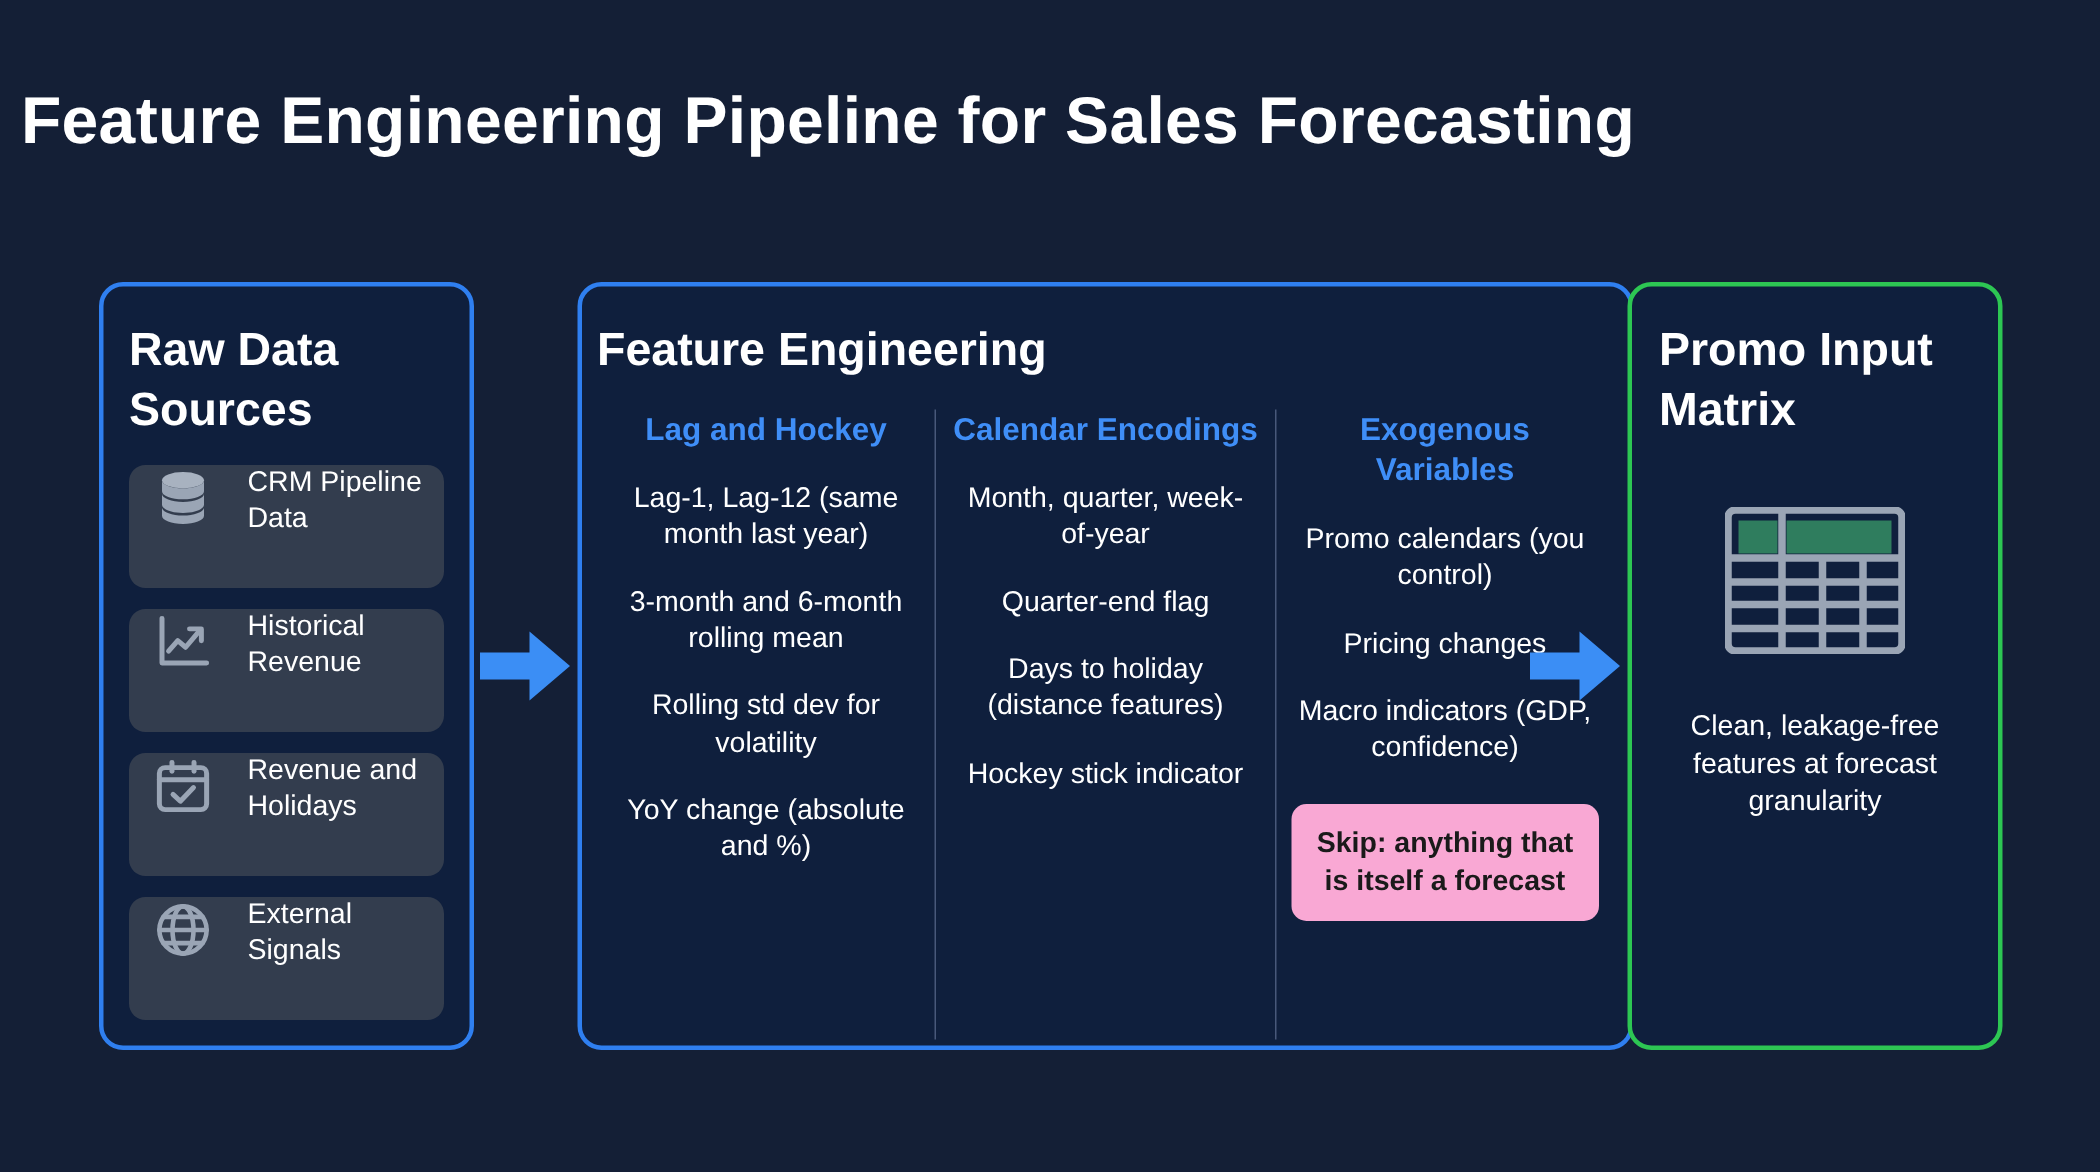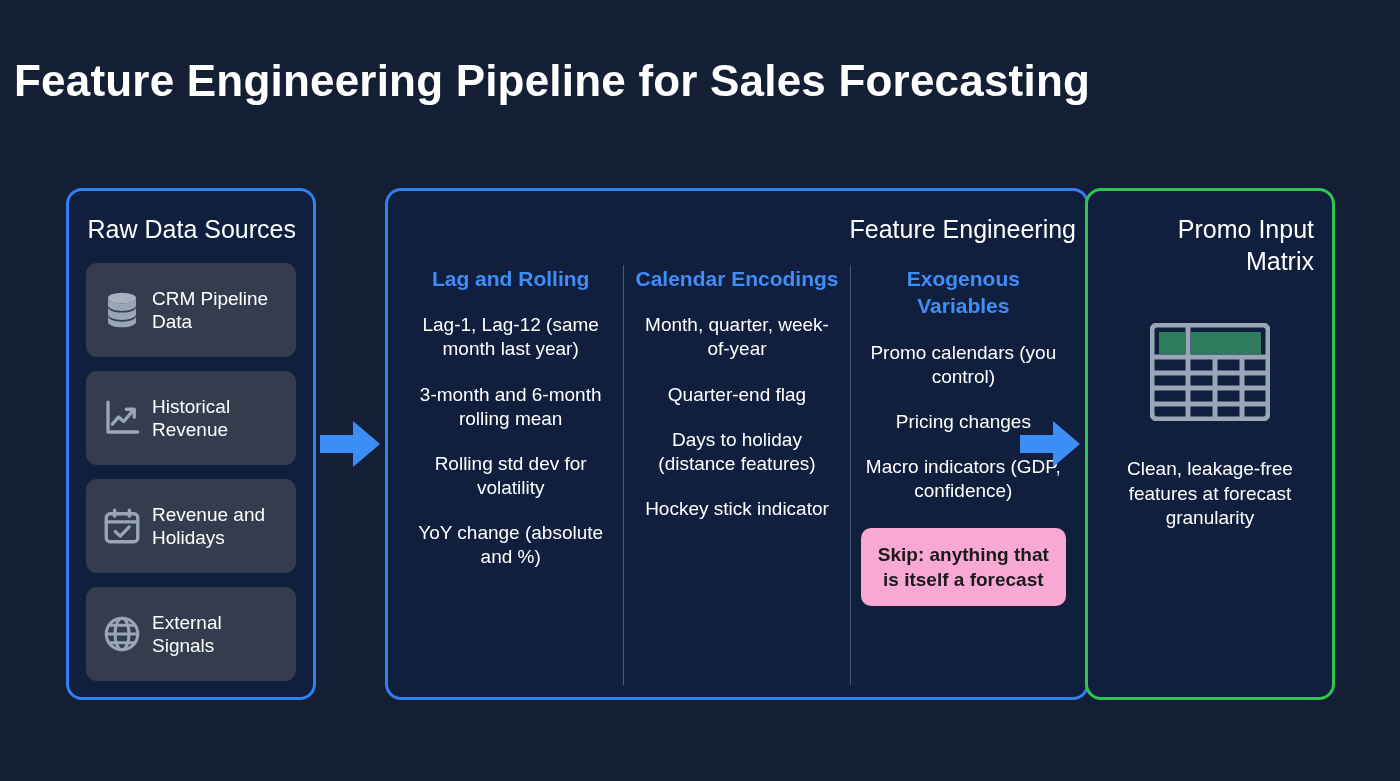--- a/index.html
+++ b/index.html
@@ -35,49 +35,49 @@
   
   .panel {
     position: absolute;
     background: #0f1f3d;
     border-radius: 16px;
   }
   .panel-blue  { border: 3px solid #2f7ff0; }
   .panel-green { border: 3px solid #2dc653; }
 
   .panel-title {
-    text-align: right;
-    color: #ffffff;
-    font-size: 25px;
-    font-weight: normal;
+    text-align: left;
+    color: #ffffff;
+    font-size: 31px;
+    font-weight: bold;
     line-height: 1.28;
   }
 
   
   #left-panel {
     left: 66px;
     top: 188px;
     width: 250px;
     height: 512px;
     padding: 22px 17px 18px 17px;
   }
   #left-panel .panel-title { margin-bottom: 18px; }
 
   .source-list {
     display: flex;
     flex-direction: column;
     gap: 14px;
   }
   .source-card {
     display: flex;
-    align-items: center;
-    gap: 8px;
+    align-items: flex-start;
+    gap: 21px;
     background: #333d4e;
     border-radius: 11px;
-    height: 94px;
+    height: 82px;
     padding: 0 14px;
   }
   .source-icon {
     flex: 0 0 44px;
     height: 44px;
     display: flex;
     align-items: center;
     justify-content: center;
   }
   .source-label {
@@ -237,21 +237,21 @@
       <path d="M0 17 L33 17 L33 3 L60 26 L33 49 L33 35 L0 35 Z" fill="#3b8ef5"></path>
     </svg>
   </div>
 
   <div class="panel panel-blue" id="middle-panel">
     <div class="panel-title">Feature Engineering</div>
 
     <div class="fe-columns">
 
       <div class="fe-col">
-        <div class="fe-col-title">Lag and Rolling</div>
+        <div class="fe-col-title">Lag and Hockey</div>
         <div class="fe-items">
           <div class="fe-item">Lag-1, Lag-12 (same month last year)</div>
           <div class="fe-item">3-month and 6-month rolling mean</div>
           <div class="fe-item">Rolling std dev for volatility</div>
           <div class="fe-item">YoY change (absolute and %)</div>
         </div>
       </div>
 
       <div class="fe-col">
         <div class="fe-col-title">Calendar Encodings</div>

